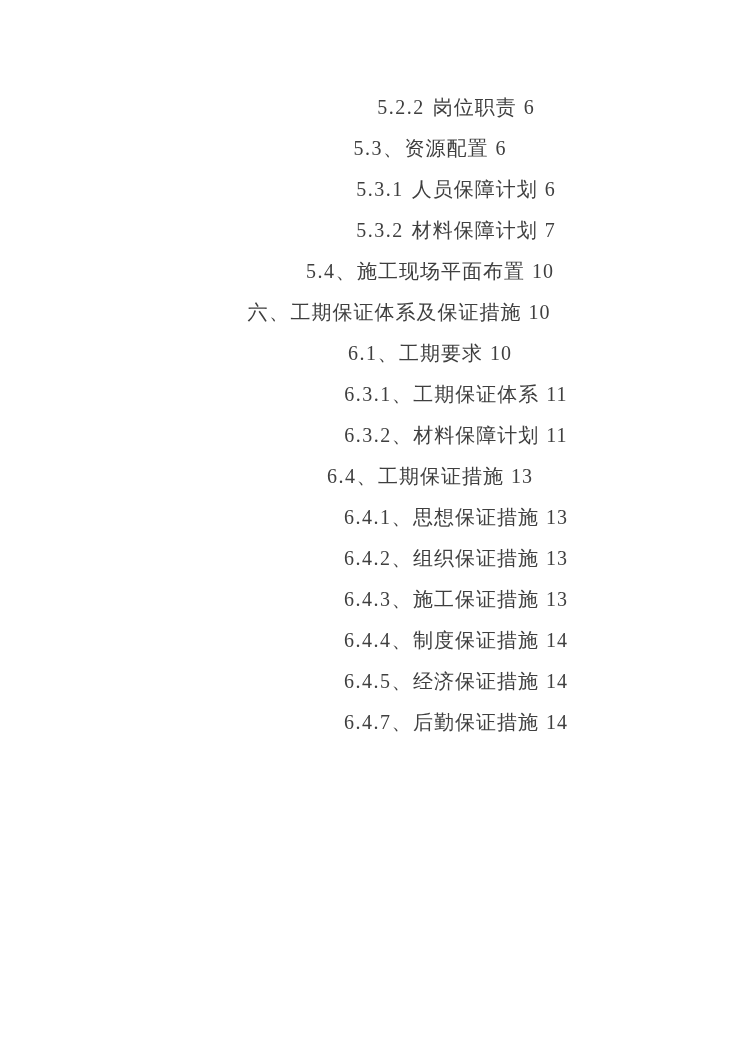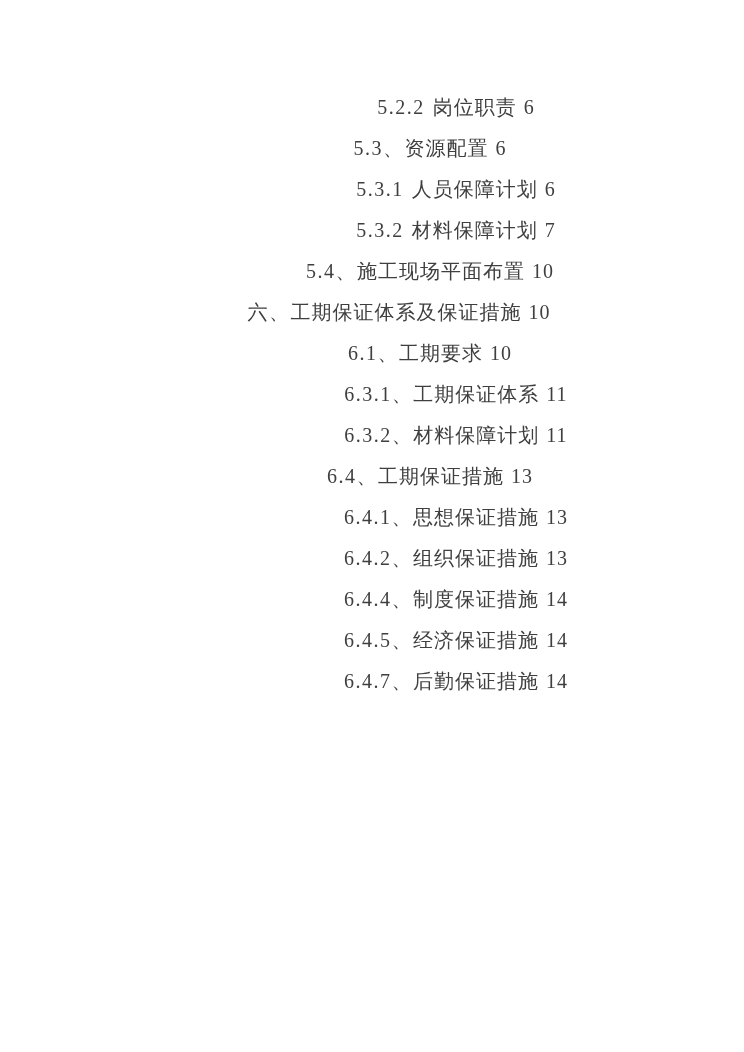--- a/index.html
+++ b/index.html
@@ -52,17 +52,18 @@
       <div class="toc-entry level-3"><span class="toc-num sp">5.3.1</span><span class="toc-title">人员保障计划</span><span class="toc-page-num">6</span></div>
       <div class="toc-entry level-3"><span class="toc-num sp">5.3.2</span><span class="toc-title">材料保障计划</span><span class="toc-page-num">7</span></div>
       <div class="toc-entry level-2"><span class="toc-num">5.4、</span><span class="toc-title">施工现场平面布置</span><span class="toc-page-num">10</span></div>
       <div class="toc-entry level-1"><span class="toc-num">六、</span><span class="toc-title">工期保证体系及保证措施</span><span class="toc-page-num">10</span></div>
       <div class="toc-entry level-2"><span class="toc-num">6.1、</span><span class="toc-title">工期要求</span><span class="toc-page-num">10</span></div>
       <div class="toc-entry level-3"><span class="toc-num">6.3.1、</span><span class="toc-title">工期保证体系</span><span class="toc-page-num">11</span></div>
       <div class="toc-entry level-3"><span class="toc-num">6.3.2、</span><span class="toc-title">材料保障计划</span><span class="toc-page-num">11</span></div>
       <div class="toc-entry level-2"><span class="toc-num">6.4、</span><span class="toc-title">工期保证措施</span><span class="toc-page-num">13</span></div>
       <div class="toc-entry level-3"><span class="toc-num">6.4.1、</span><span class="toc-title">思想保证措施</span><span class="toc-page-num">13</span></div>
       <div class="toc-entry level-3"><span class="toc-num">6.4.2、</span><span class="toc-title">组织保证措施</span><span class="toc-page-num">13</span></div>
+      <div class="toc-entry level-3"><span class="toc-num">6.4.3、</span><span class="toc-title">施工保证措施</span><span class="toc-page-num">13</span></div>
       <div class="toc-entry level-3"><span class="toc-num">6.4.4、</span><span class="toc-title">制度保证措施</span><span class="toc-page-num">14</span></div>
       <div class="toc-entry level-3"><span class="toc-num">6.4.5、</span><span class="toc-title">经济保证措施</span><span class="toc-page-num">14</span></div>
       <div class="toc-entry level-3"><span class="toc-num">6.4.7、</span><span class="toc-title">后勤保证措施</span><span class="toc-page-num">14</span></div>
     </div>
 </div>
 
 </body></html>

